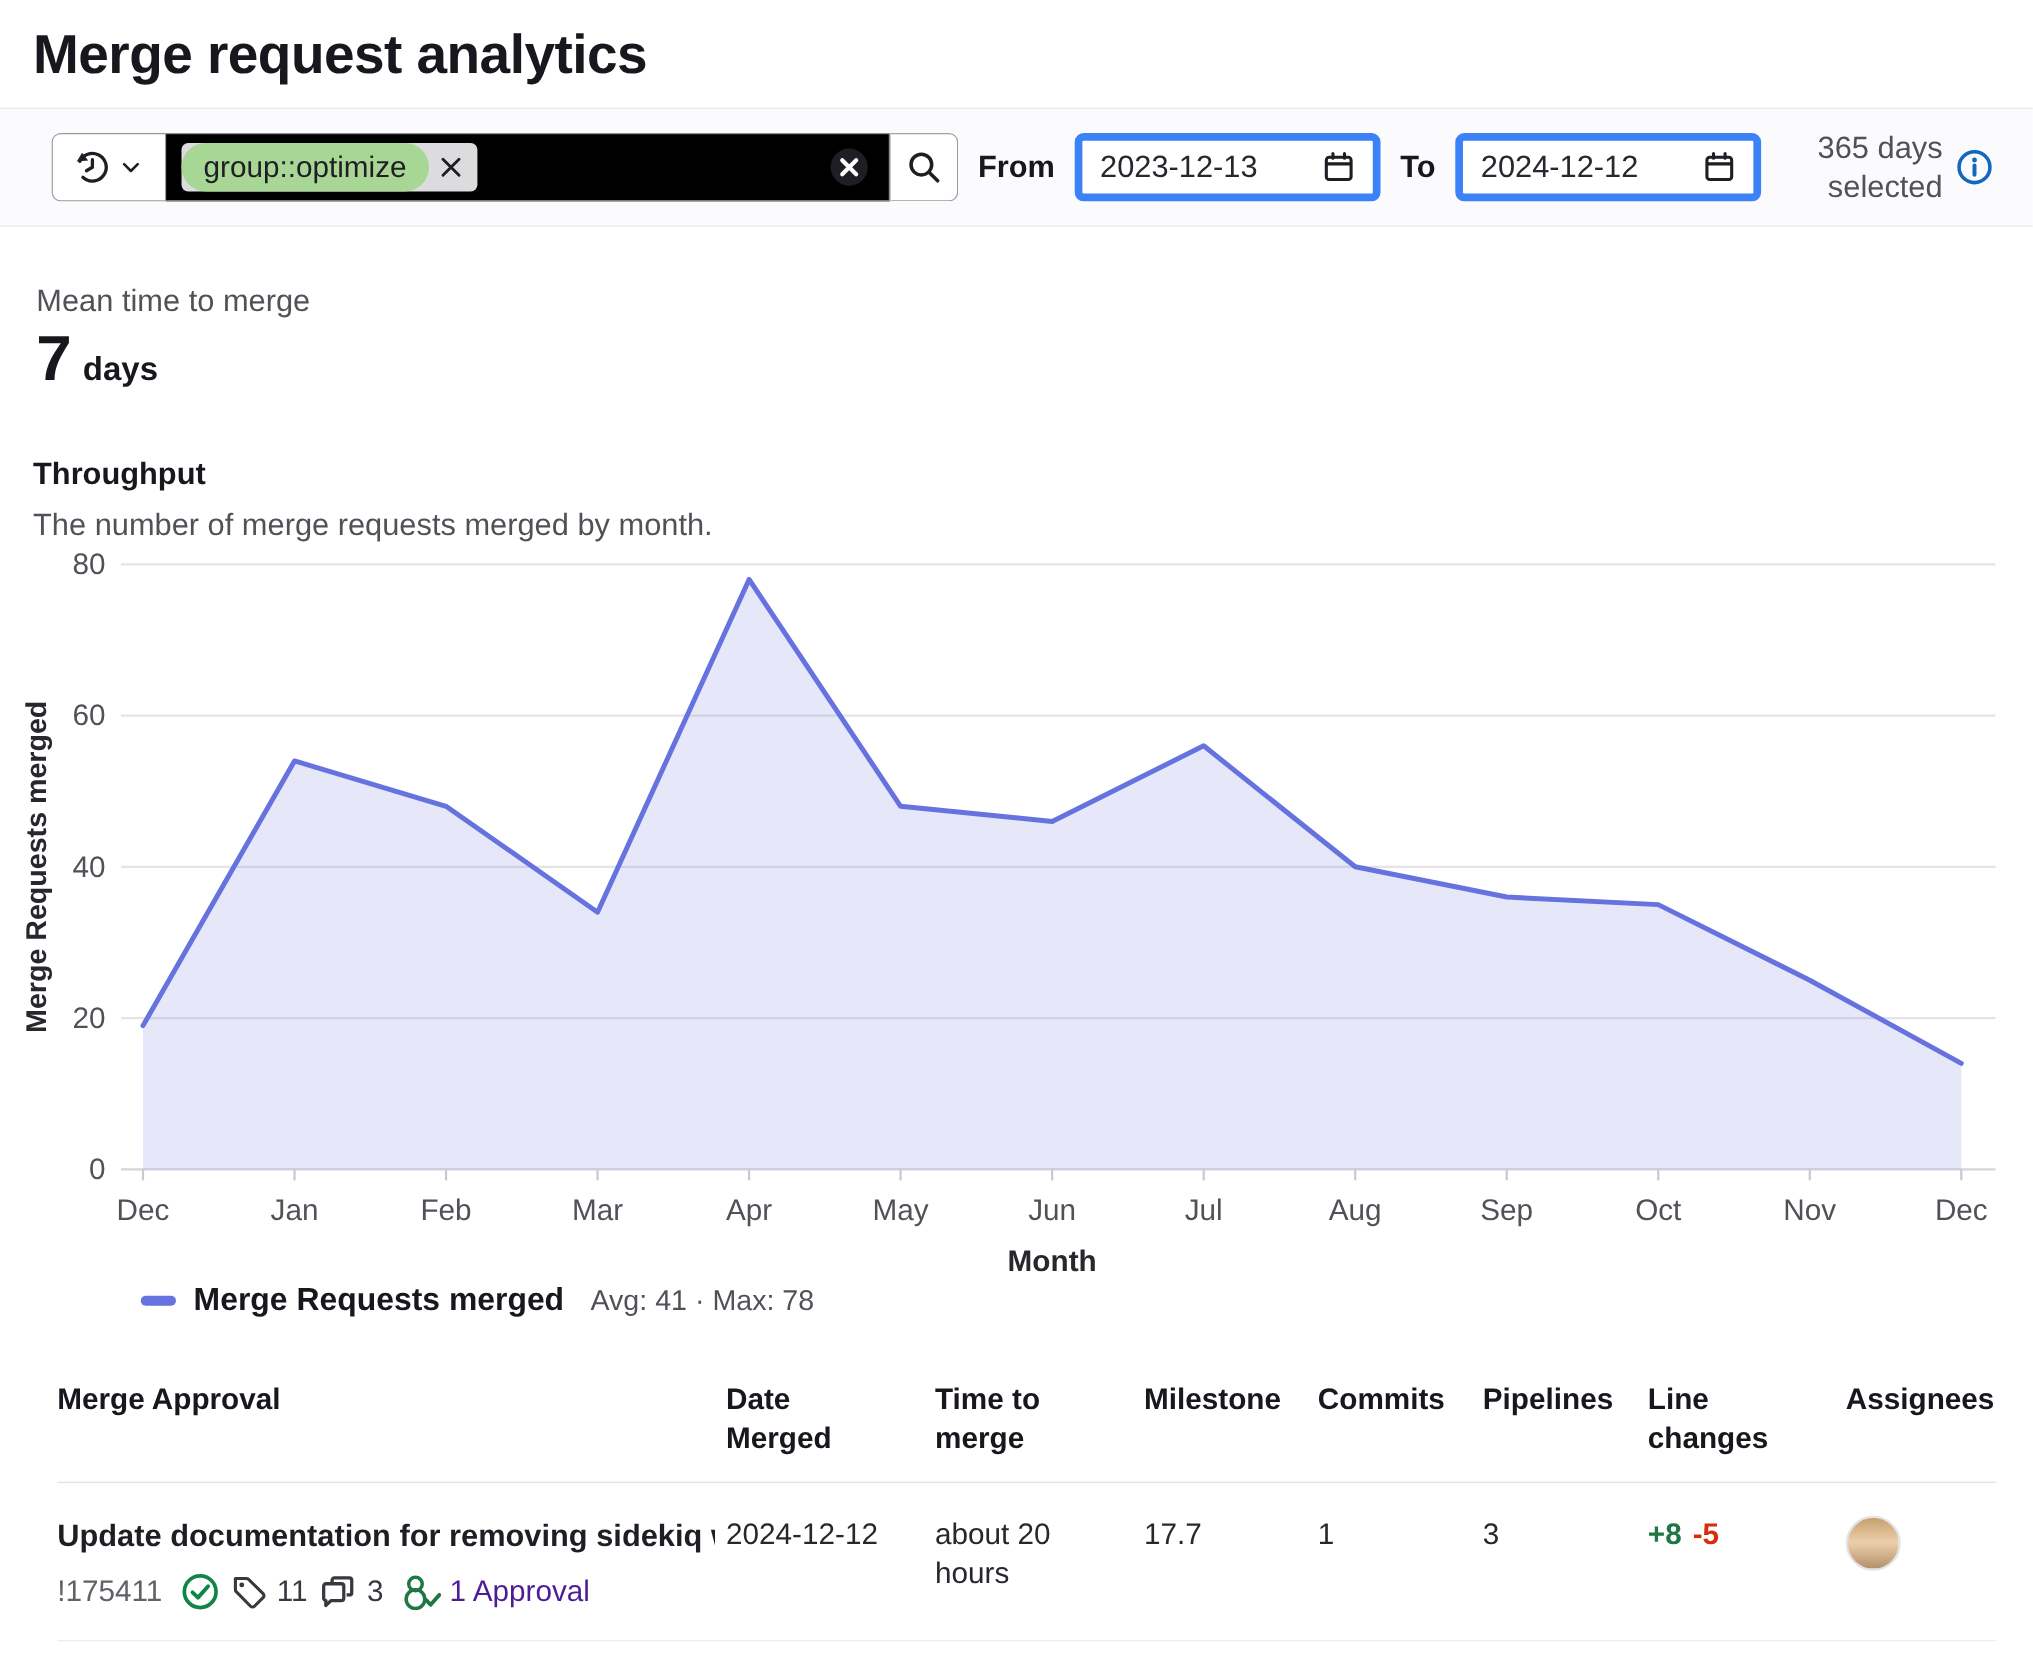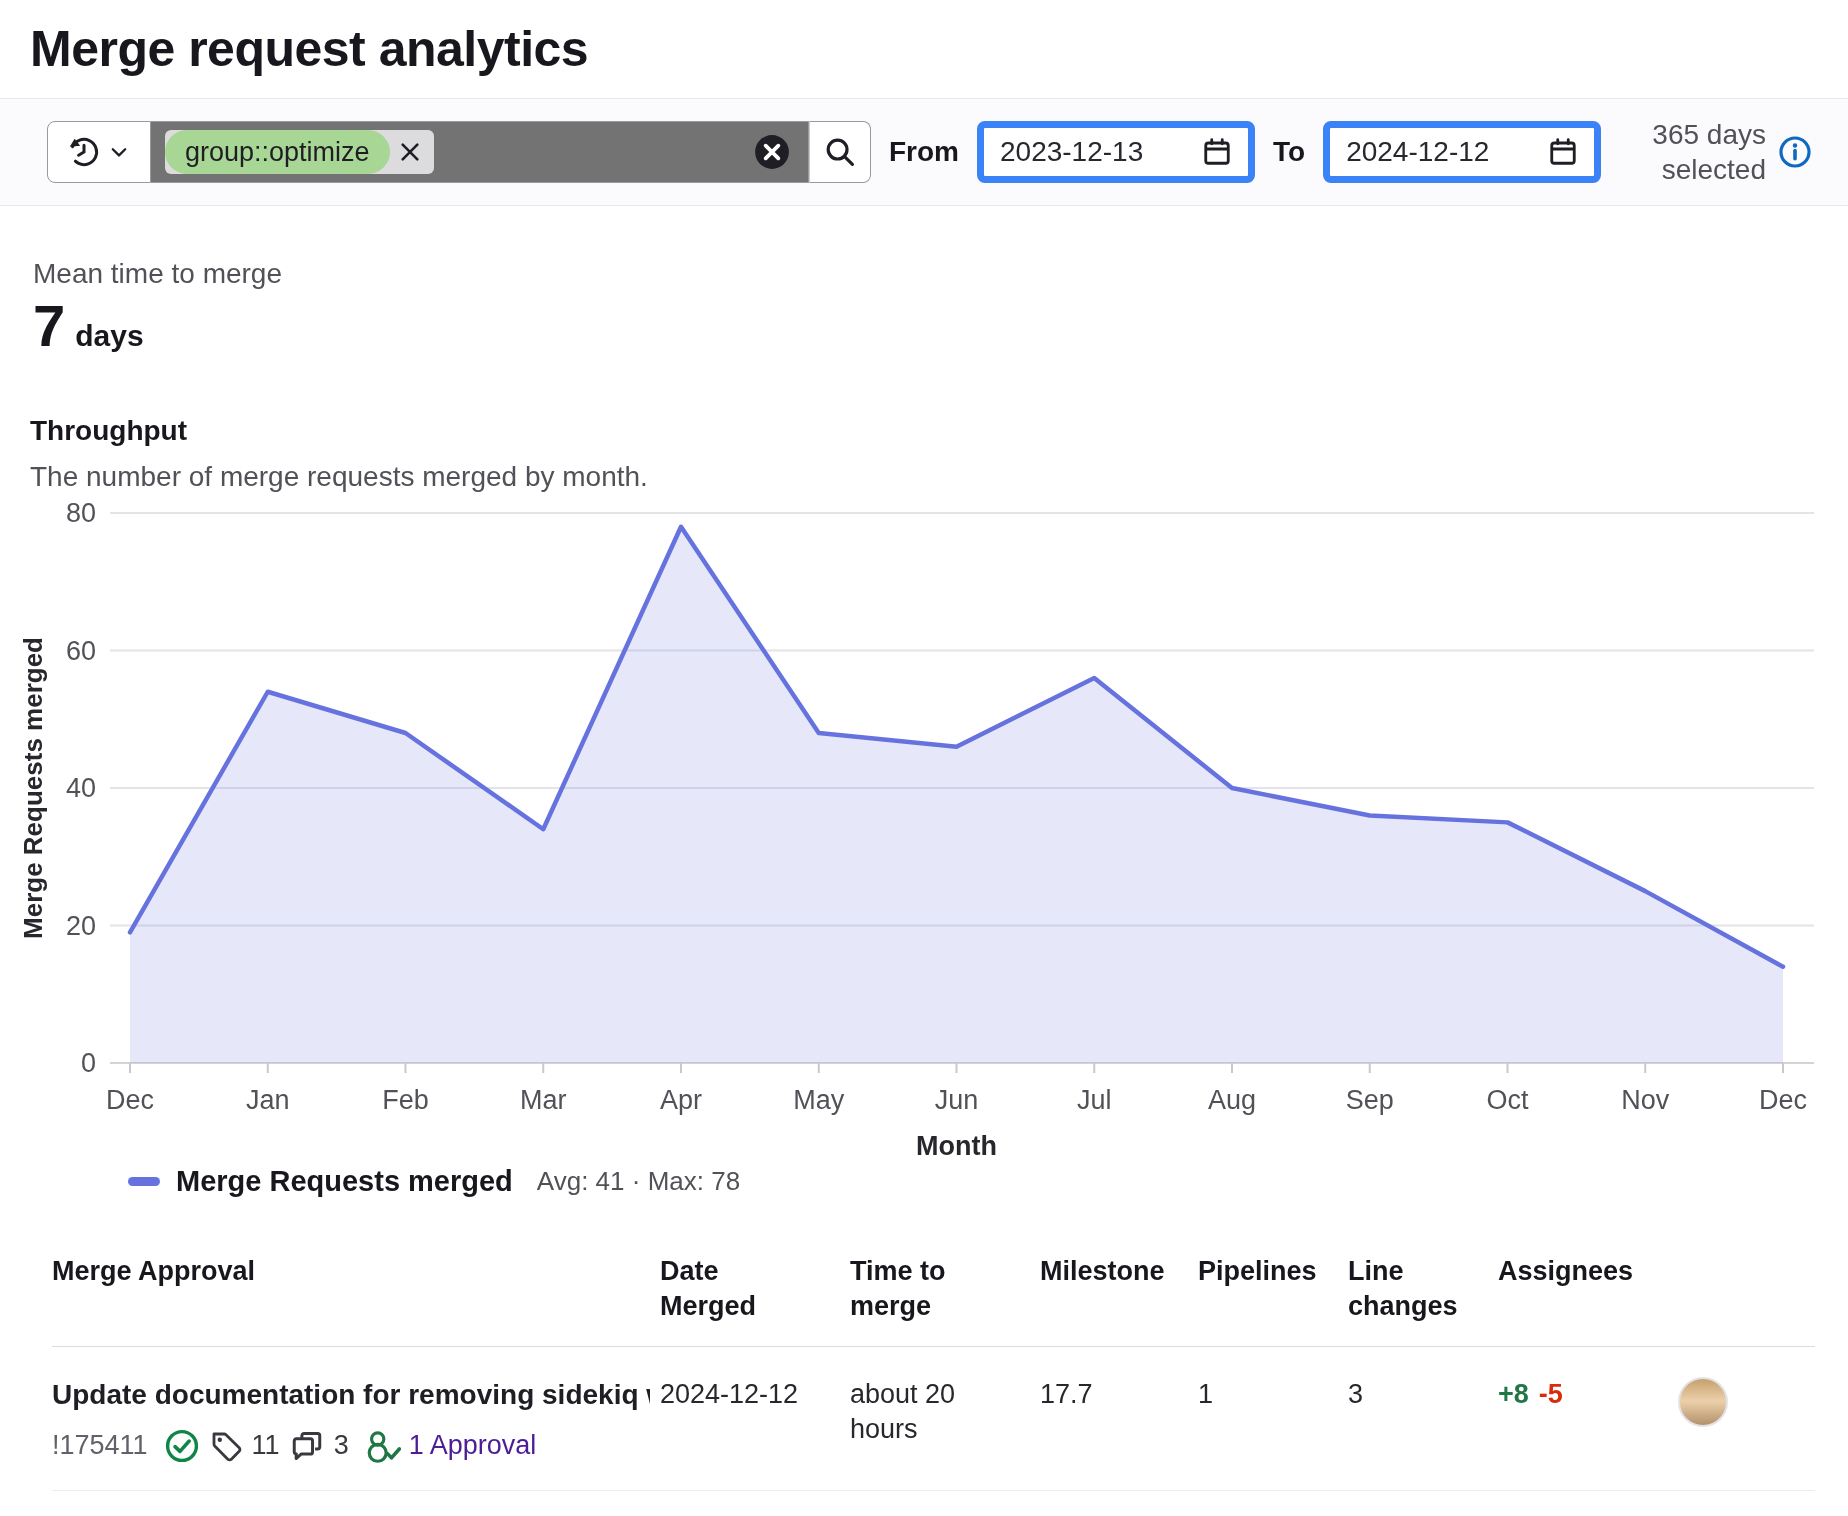--- a/index.html
+++ b/index.html
@@ -8,21 +8,21 @@
 
   
   .page-title { font-size:50px; font-weight:700; color:#18171d; margin:20px 0 0 30px; letter-spacing:-0.5px; }
 
   
   .filter-bar { margin-top:20px; background:#fbfafd; border-top:1px solid #e7e7ea; border-bottom:1px solid #e7e7ea;
     height:108px; display:flex; align-items:center; padding:0 36px 0 47px; gap:18px; }
   .search-group { display:flex; align-items:stretch; height:62px; flex:0 0 824px; }
   .history-btn { width:104px; background:#fff; border:1px solid #9a99a0; border-radius:8px 0 0 8px;
     display:flex; align-items:center; justify-content:center; gap:8px; cursor:pointer; }
-  .search-field { flex:1; background:#737373; border:1px solid #9a99a0; border-left:none;
+  .search-field { flex:1; background:#000000; border:1px solid #9a99a0; border-left:none;
     display:flex; align-items:center; padding:0 14px; gap:10px; }
   .token { display:flex; align-items:center; background:#dcdcde; border-radius:6px; height:44px; padding-right:4px; }
   .token-value { background:#a8d695; color:#1f1e24; border-radius:22px; height:44px; padding:0 20px;
     display:flex; align-items:center; font-size:27px; }
   .token-close { width:40px; height:40px; border:none; background:transparent; display:flex; align-items:center;
     justify-content:center; cursor:pointer; }
   .spacer { flex:1; }
   .clear-btn { width:44px; height:44px; border:none; background:transparent; display:flex; align-items:center;
     justify-content:center; cursor:pointer; }
   .search-btn { width:62px; background:#fff; border:1px solid #9a99a0; border-left:1px solid #c9c9cd;
@@ -242,20 +242,23 @@
     <div class="th">
         <span>Date Merged</span>
       </div>
     <div class="th">
         <span>Time to merge</span>
       </div>
     <div class="th">
         <span>Milestone</span>
       </div>
     <div class="th">
+        <span>Commits</span>
+      </div>
+    <div class="th">
         <span>Pipelines</span>
       </div>
     <div class="th">
         <span>Line changes</span>
       </div>
     <div class="th">
         <span>Assignees</span>
       </div>
   </div>
 

